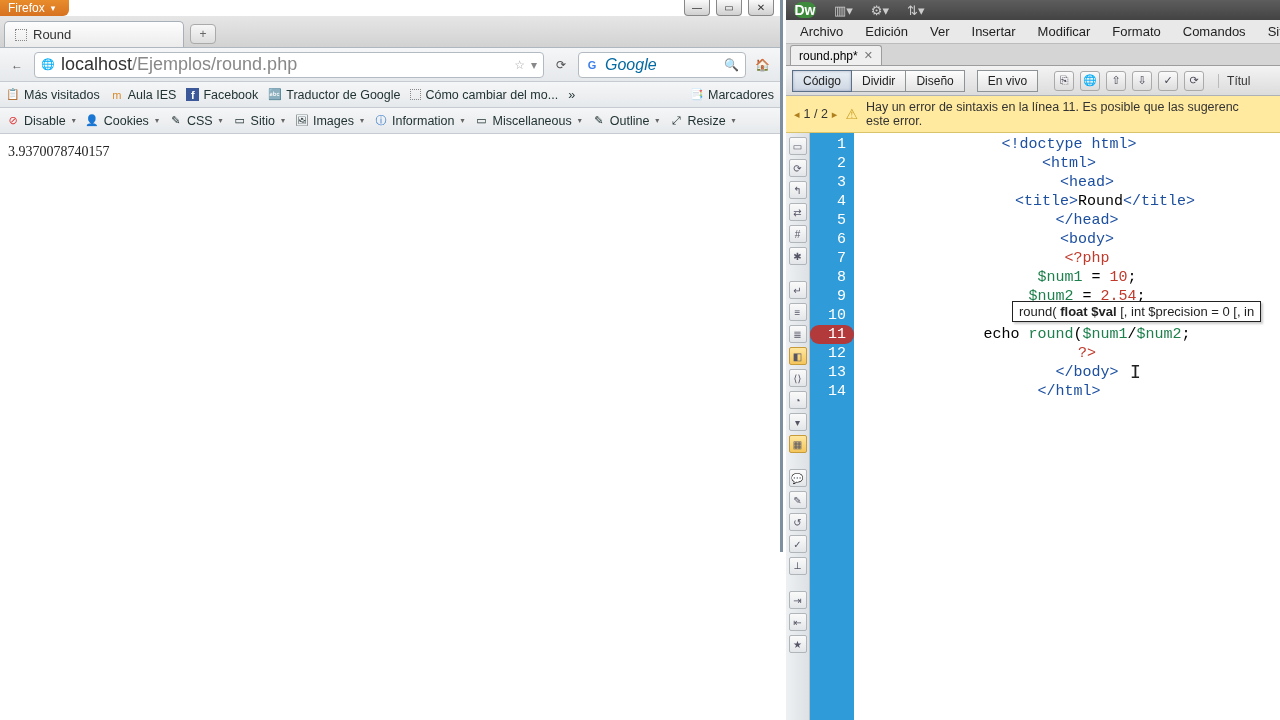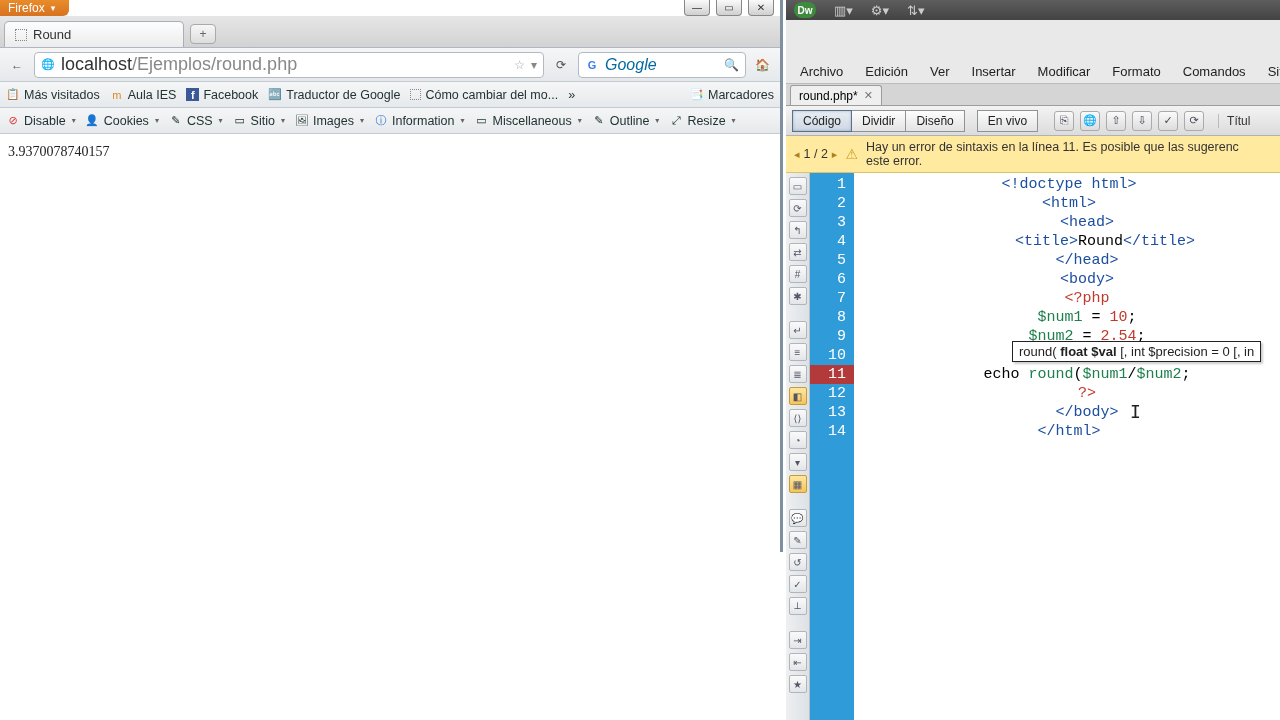--- a/index.html
+++ b/index.html
@@ -23,23 +23,23 @@
 .g-icon { width: 14px; height: 14px; display: inline-flex; align-items: center; justify-content: center; font-weight: bold; font-size: 11px;}
 .search-ph { color: #0369a1; font-style: italic; font-size: 16px;}
 .bmbar, .devbar { height: 26px; background: linear-gradient(#f5f6f7,#e6e9ec); display: flex; align-items: center; padding: 0 6px; gap: 10px; border-bottom: 1px solid #c6cbd1; font-size: 12.5px; color: #233; white-space: nowrap; overflow: hidden;}
 .bm { display: inline-flex; align-items: center; gap: 4px; }
 .ico { width: 14px; height: 14px; display: inline-flex; align-items: center; justify-content: center; font-size: 11px; }
 .drop::after { content: "▾"; font-size: 8px; margin-left: 2px; color: #666;}
 .content { padding: 10px 8px; font-size: 14px; color: #222; font-family: "Times New Roman", serif;}
 
 .dw { position: absolute; left: 786px; top: 0; right: 0; height: 720px; background: #e9e9e9; display: flex; flex-direction: column;}
 .dw-top { height: 20px; background: linear-gradient(#5d5d5d,#434343); display: flex; align-items: center; padding: 0 8px; gap: 18px;}
-.dw-logo { width: 22px; height: 16px; background: #3e8b3e; color: #fff; font-weight: bold; font-size: 10px; display: flex; align-items: center; justify-content: center; border-radius: 8px;}
+.dw-logo { width: 22px; height: 16px; background: #3e8b3e; color: #fff; font-weight: bold; font-size: 14px; display: flex; align-items: center; justify-content: center; border-radius: 8px;}
 .dw-topicon { color: #ccc; font-size: 13px; }
-.dw-menu { height: 24px; background: #e9e9e9; display: flex; align-items: center; padding: 0 4px; gap: 2px; font-size: 13px; color: #222; border-bottom: 1px solid #bcbcbc; margin-top: 40px;}
+.dw-menu { height: 24px; background: #e9e9e9; display: flex; align-items: center; padding: 0 4px; gap: 2px; font-size: 13px; color: #222; border-bottom: 1px solid #bcbcbc;}
 .dw-menu span { padding: 3px 10px; }
 .dw-tabs { height: 22px; background: #d5d5d5; display: flex; align-items: flex-end; padding: 0 4px; border-bottom: 1px solid #9d9d9d;}
 .dw-tab { background: #efefef; border: 1px solid #9d9d9d; border-bottom: none; height: 20px; padding: 0 8px; display: flex; align-items: center; gap: 6px; font-size: 12px; border-radius: 3px 3px 0 0;}
 .dw-tab .x { color: #777; font-size: 11px; }
 .dw-toolbar { height: 30px; background: linear-gradient(#f3f3f3,#dcdcdc); display: flex; align-items: center; padding: 0 6px; gap: 6px; border-bottom: 1px solid #aeb2b6;}
 .seg { display: flex; }
 .seg button { height: 22px; padding: 0 10px; background: linear-gradient(#fdfdfd,#e3e3e3); border: 1px solid #8e9398; font-size: 12px; color: #222; }
 .seg button.active { background: linear-gradient(#e9eef4,#cdd7e3); border-color: #5a6f88; box-shadow: inset 0 0 3px rgba(0,0,80,.25);}
 .seg button + button { border-left: none; }
 .tbicons { display: flex; gap: 6px; margin-left: 10px; }
@@ -50,21 +50,21 @@
 .err-nav { display: flex; align-items: center; gap: 4px; }
 .err-arrow { color: #b0801e; font-size: 11px; }
 .warn { color: #c79a1e; font-size: 14px;}
 
 .editor-wrap { flex: 1; display: flex; background: #fff; overflow: hidden; position: relative;}
 .vtools { width: 24px; background: linear-gradient(90deg,#eef0f2,#dde1e5); border-right: 1px solid #bcc1c6; display: flex; flex-direction: column; align-items: center; padding-top: 4px; gap: 4px;}
 .vtool { width: 18px; height: 18px; background: linear-gradient(#fafafa,#e2e5e8); border: 1px solid #b0b5ba; border-radius: 2px; font-size: 10px; display: flex; align-items: center; justify-content: center; color: #556;}
 .vtool.sel { background: linear-gradient(#ffe7a0,#f4c65a); border-color: #c79a3a;}
 .gutter { width: 44px; background: #2f9bd8; color: #fff; font-family: Consolas,"Courier New",monospace; font-size: 15px; text-align: right; padding-top: 2px;}
 .gutter div { padding: 0 8px 0 0; height: 19px; line-height: 19px;}
-.gutter .err { background: #b33a3a; }
+.gutter .err { background: #b33a3a; border-radius: 9px; }
 .code { flex: 1; font-family: Consolas,"Courier New",monospace; font-size: 15px; background: #fff; padding-top: 2px; position: relative;}
 .code .ln { height: 19px; line-height: 19px; white-space: pre; padding-left: 4px; text-align: center;}
 .k-tag { color: #1c4fa0; }
 .k-php { color: #c0392b; }
 .k-var { color: #1d7f4b; }
 .k-num { color: #c0392b; }
 .k-fn  { color: #1d7f4b; }
 
 .hint { position: absolute; background: #fff; border: 1px solid #222; padding: 2px 6px; font-family: Tahoma,sans-serif; font-size: 13px; color: #222; white-space: nowrap; box-shadow: 2px 2px 2px rgba(0,0,0,.2);}
 .cursor-ibeam { position: absolute; font-family: monospace; color: #222; font-size: 18px;}

